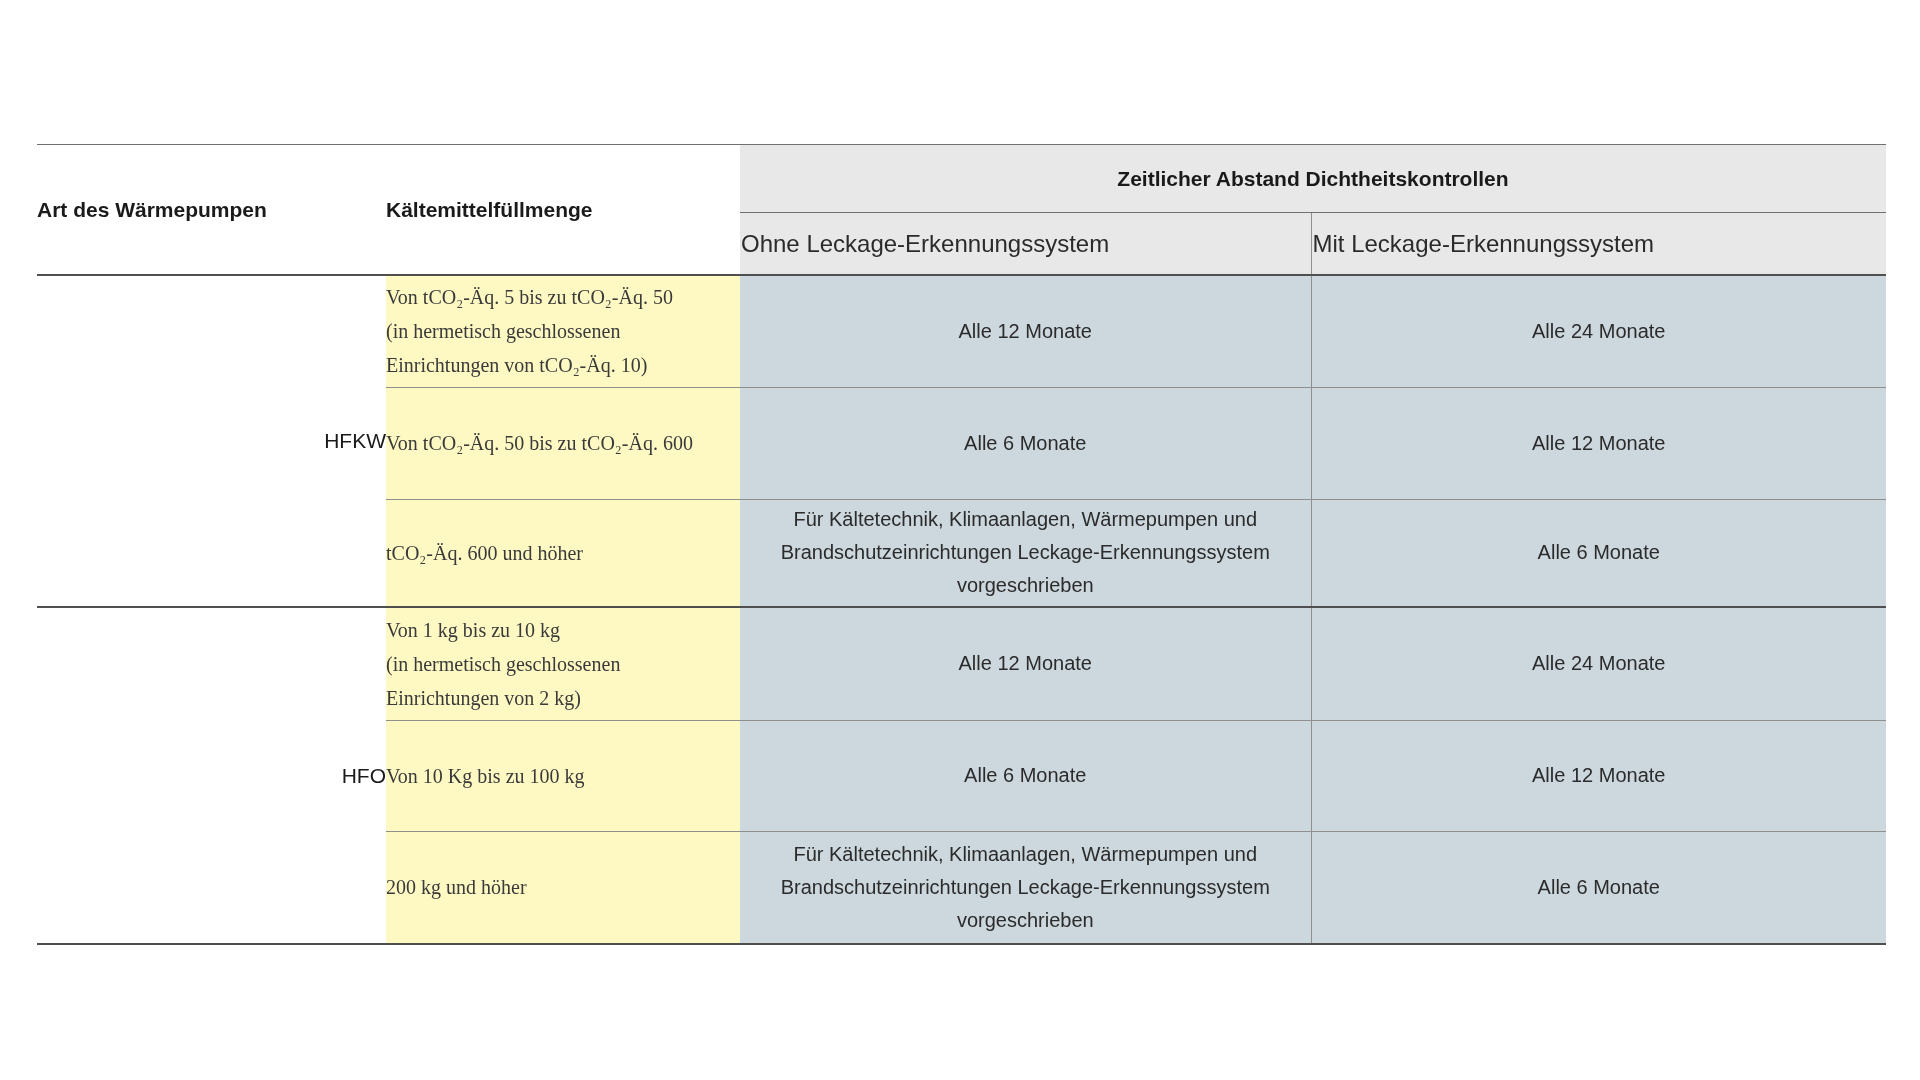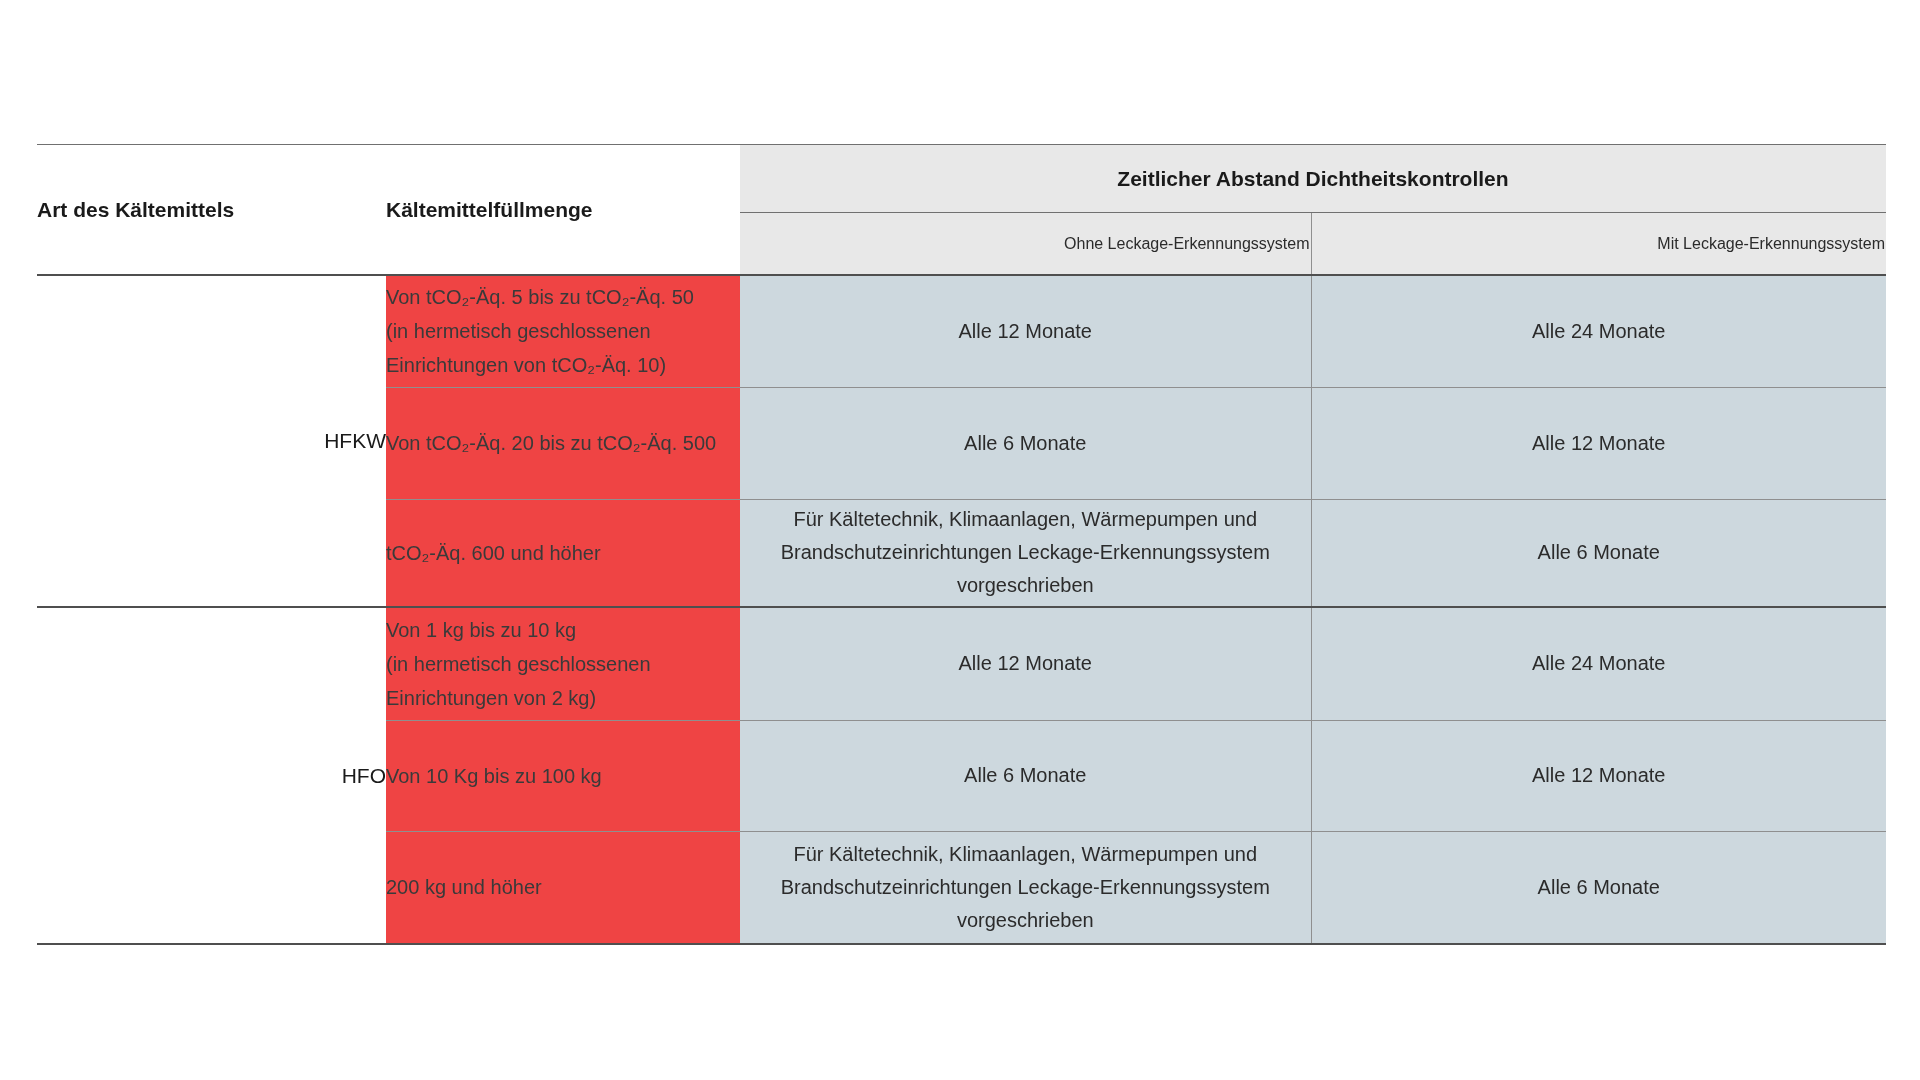--- a/index.html
+++ b/index.html
@@ -57,22 +57,22 @@
   th.h-group{
     background:var(--header-bg);
     text-align:center;
     font-weight:bold;
     font-size:21px;
     color:var(--text-heading);
     height:65px;
   }
   th.h-sub{
     background:var(--header-bg);
-    text-align:right;
-    font-size:16px;
+    text-align:left;
+    font-size:24px;
     color:var(--text-cell);
     border-top:1px solid var(--line-mid);
     height:59px;
   }
   .v-divider{
     border-left:1px solid var(--line-light);
     margin-left:12px;
   }
 
   
@@ -83,21 +83,22 @@
     color:var(--text-heading);
     background:#ffffff;
   }
   td.fill{
     text-align:left;
     padding:0 8px 0 0;
     font-size:20px;
     line-height:34px;
     color:var(--text-body);
     white-space:pre-line;
-    background:#ef4444;
+    background:#fef9c3;
+    font-family:Liberation Serif, serif;
   }
   td.val{
     background:var(--cell-bg);
     text-align:center;
     font-size:20px;
     line-height:33px;
     color:var(--text-cell);
     padding:0 23px;
   }
 
@@ -129,41 +130,41 @@
 <div class="table-wrap">
   <table class="kaelte-table">
     <colgroup>
       <col class="c1">
         <col class="c2">
         <col class="c3">
         <col class="c4">
     </colgroup>
     <thead>
       <tr>
-        <th class="h-left" rowspan="2">Art des Kältemittels</th>
+        <th class="h-left" rowspan="2">Art des Wärmepumpen</th>
         <th class="h-left" rowspan="2">Kältemittelfüllmenge</th>
         <th class="h-group" colspan="2">Zeitlicher Abstand Dichtheitskontrollen</th>
       </tr>
       <tr>
         <th class="h-sub">Ohne Leckage-Erkennungssystem</th>
         <th class="h-sub v-divider">Mit Leckage-Erkennungssystem</th>
       </tr>
     </thead>
     <tbody>
 
       <tr class="first-data-row r-tall1">
         <th class="refrigerant" rowspan="3">HFKW</th>
         <td class="fill">Von tCO₂-Äq. 5 bis zu tCO₂-Äq. 50
 (in hermetisch geschlossenen
 Einrichtungen von tCO₂-Äq. 10)</td>
         <td class="val">Alle 12 Monate</td>
         <td class="val v-divider">Alle 24 Monate</td>
       </tr>
       <tr class="inner r-tall2">
-        <td class="fill">Von tCO₂-Äq. 20 bis zu tCO₂-Äq. 500</td>
+        <td class="fill">Von tCO₂-Äq. 50 bis zu tCO₂-Äq. 600</td>
         <td class="val">Alle 6 Monate</td>
         <td class="val v-divider">Alle 12 Monate</td>
       </tr>
       <tr class="inner r-tall3">
         <td class="fill">tCO₂-Äq. 600 und höher</td>
         <td class="val">Für Kältetechnik, Klimaanlagen, Wärmepumpen und Brandschutzeinrichtungen Leckage-Erkennungssystem vorgeschrieben</td>
         <td class="val v-divider">Alle 6 Monate</td>
       </tr>
 
       <tr class="group-start r-tall4">

